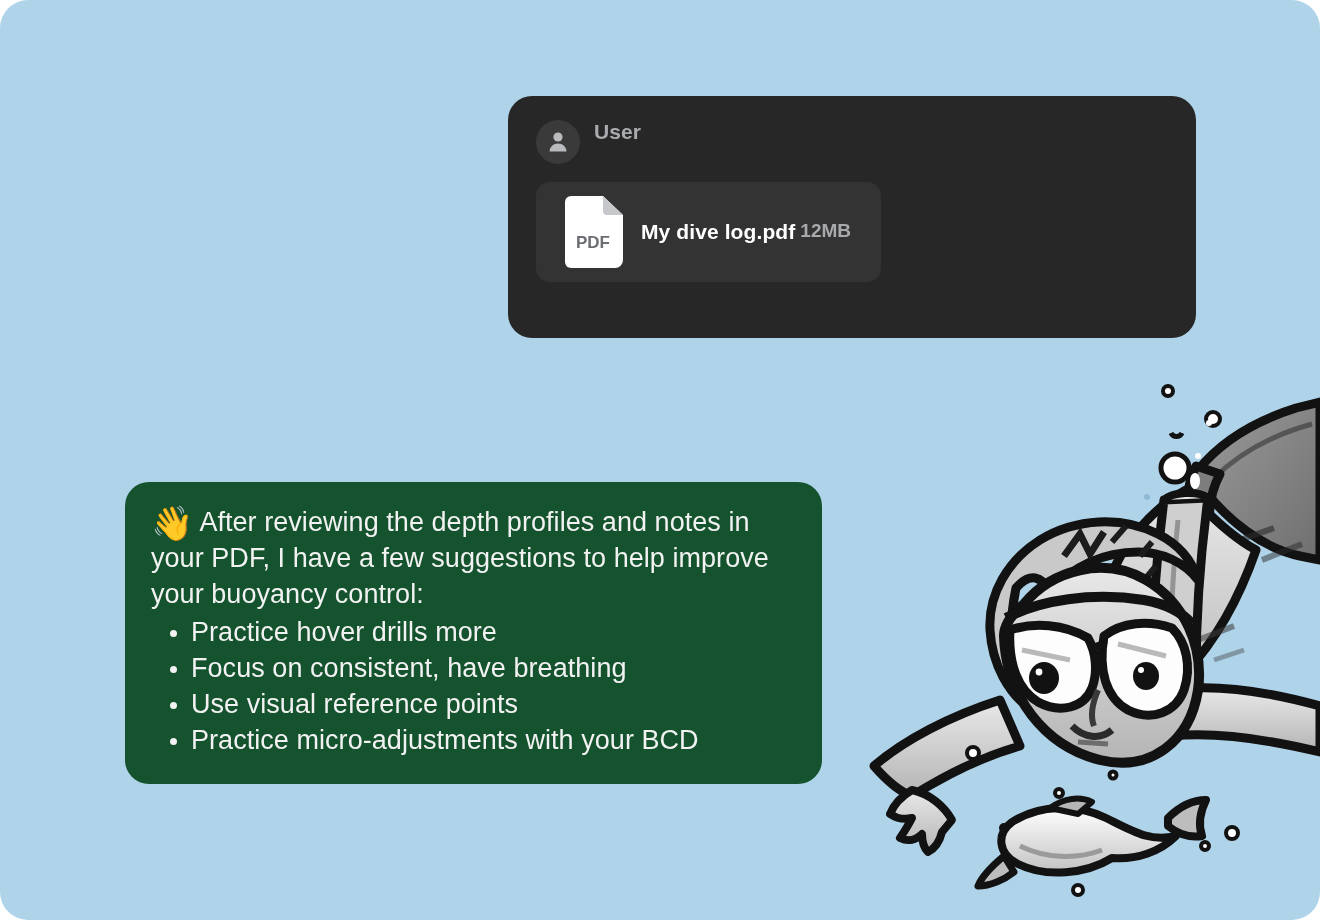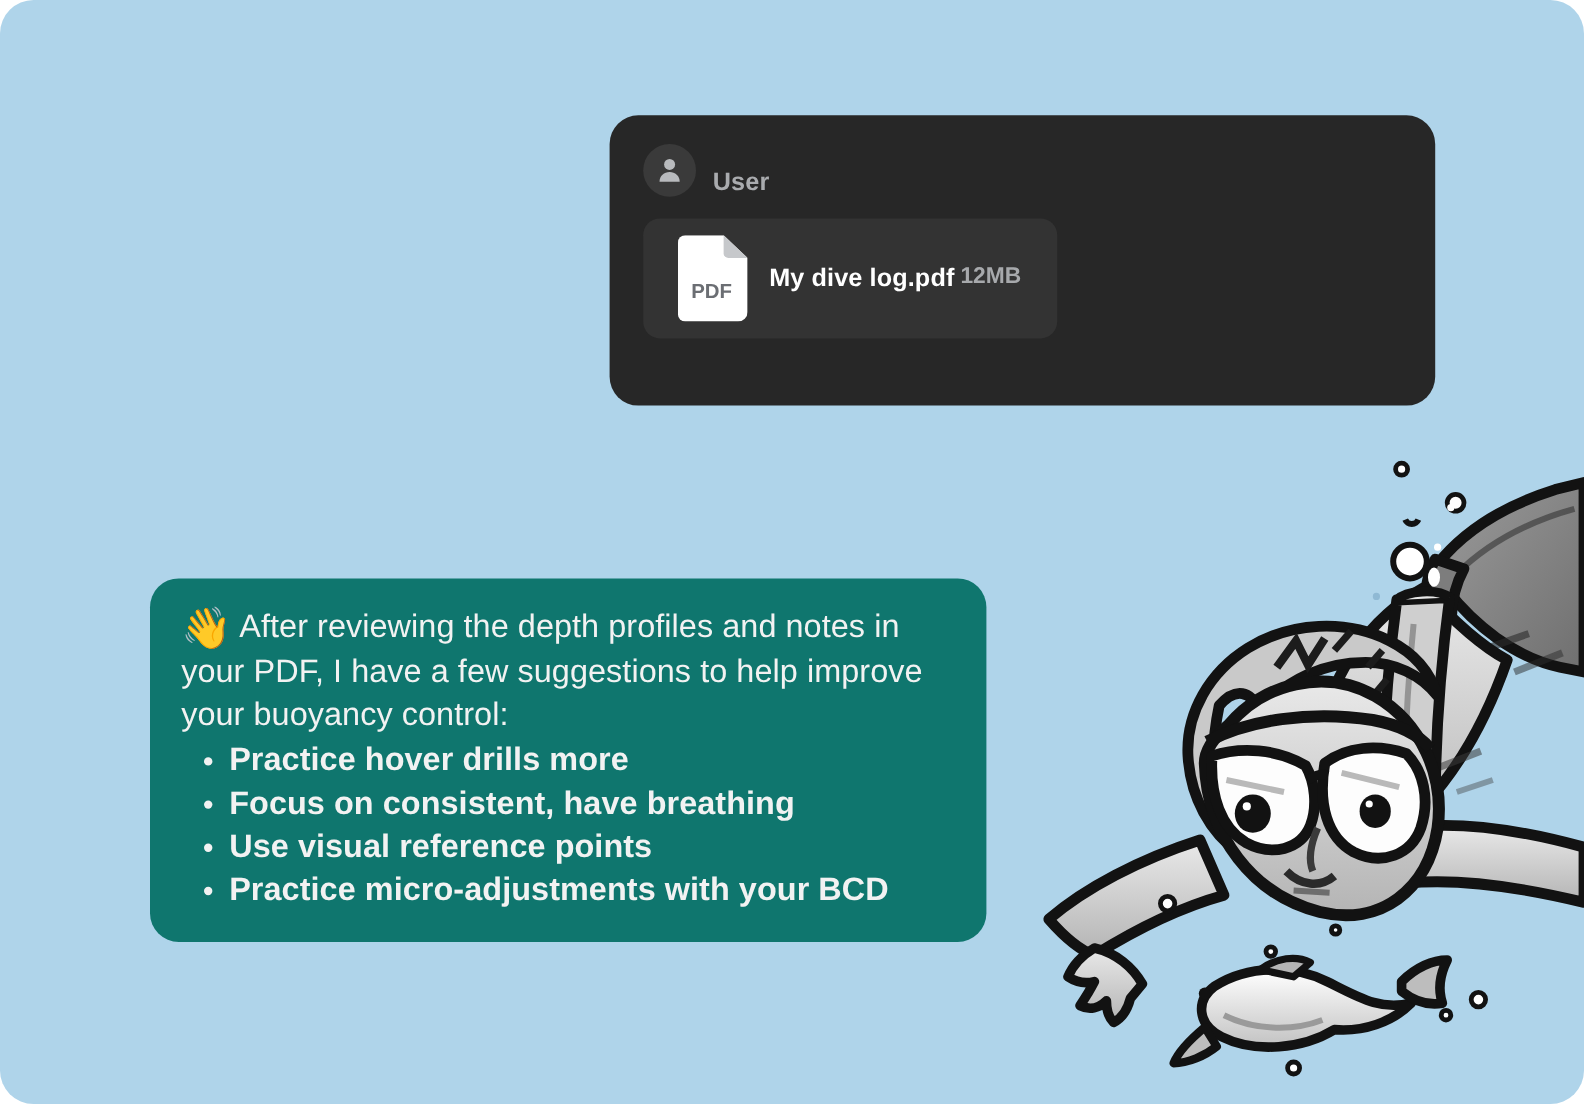--- a/index.html
+++ b/index.html
@@ -38,21 +38,21 @@
     left: 508px;
     top: 96px;
     width: 688px;
     background: #272727;
     padding: 24px 28px 26px 28px;
     z-index: 5;
   }
 
   .user-header {
     display: flex;
-    align-items: flex-end;
+    align-items: flex-start;
     gap: 14px;
     margin-bottom: 18px;
   }
   .avatar {
     width: 44px;
     height: 44px;
     border-radius: 50%;
     background: #3a3a3a;
     display: flex;
     align-items: center;
@@ -103,41 +103,40 @@
     color: #f2f2f2;
     font-weight: 400;
     letter-spacing: 0.05px;
   }
 
   
   .assistant-bubble {
     left: 125px;
     top: 482px;
     width: 697px;
-    background: #0f766e;
+    background: #14532d;
     padding: 22px 26px 26px 26px;
     z-index: 6;
   }
   .assistant-intro {
     font-size: 27px;
     line-height: 36px;
     color: #f2f2f2;
     letter-spacing: 0.05px;
   }
   .wave-emoji {
     font-size: 34px;
     line-height: 34px;
     vertical-align: -4px;
     margin-right: 6px;
   }
   .suggestion-list {
     list-style: none;
     margin: 2px 0 0 0;
     padding: 0;
-    font-weight: bold;
   }
   .suggestion-list li {
     position: relative;
     font-size: 27px;
     line-height: 36px;
     color: #f2f2f2;
     padding-left: 40px;
     letter-spacing: 0.05px;
   }
   .suggestion-list li::before {

